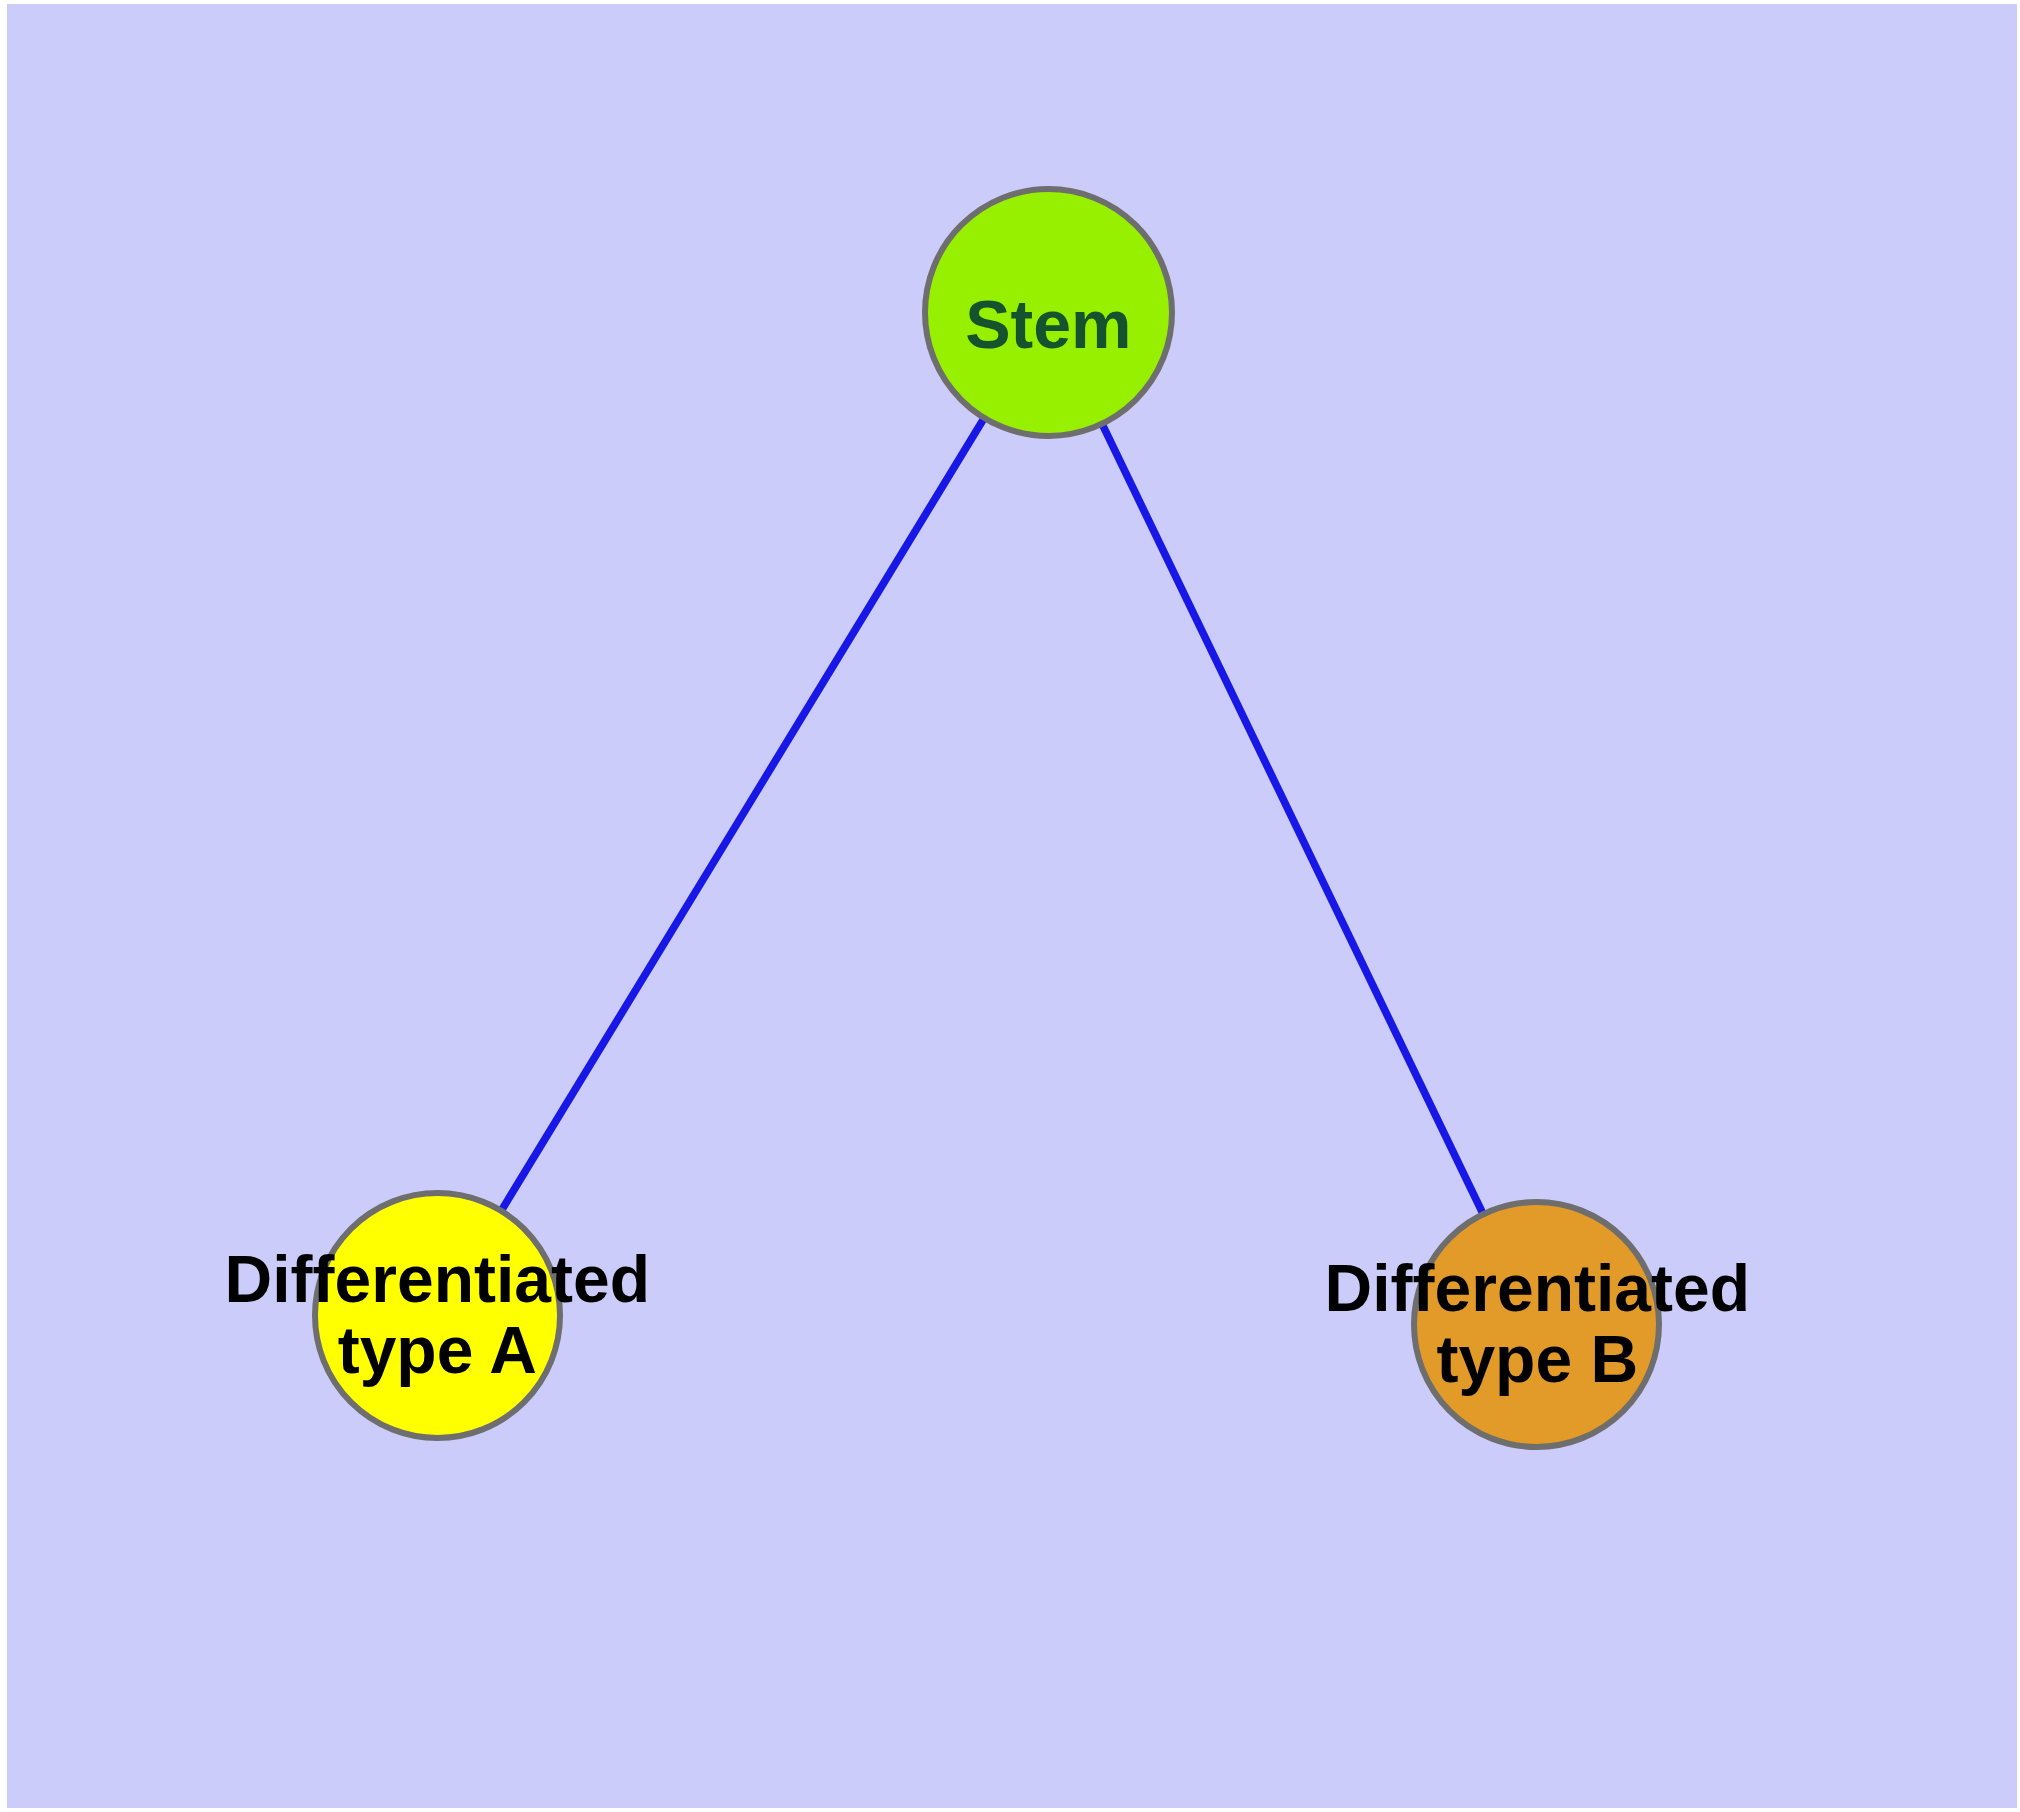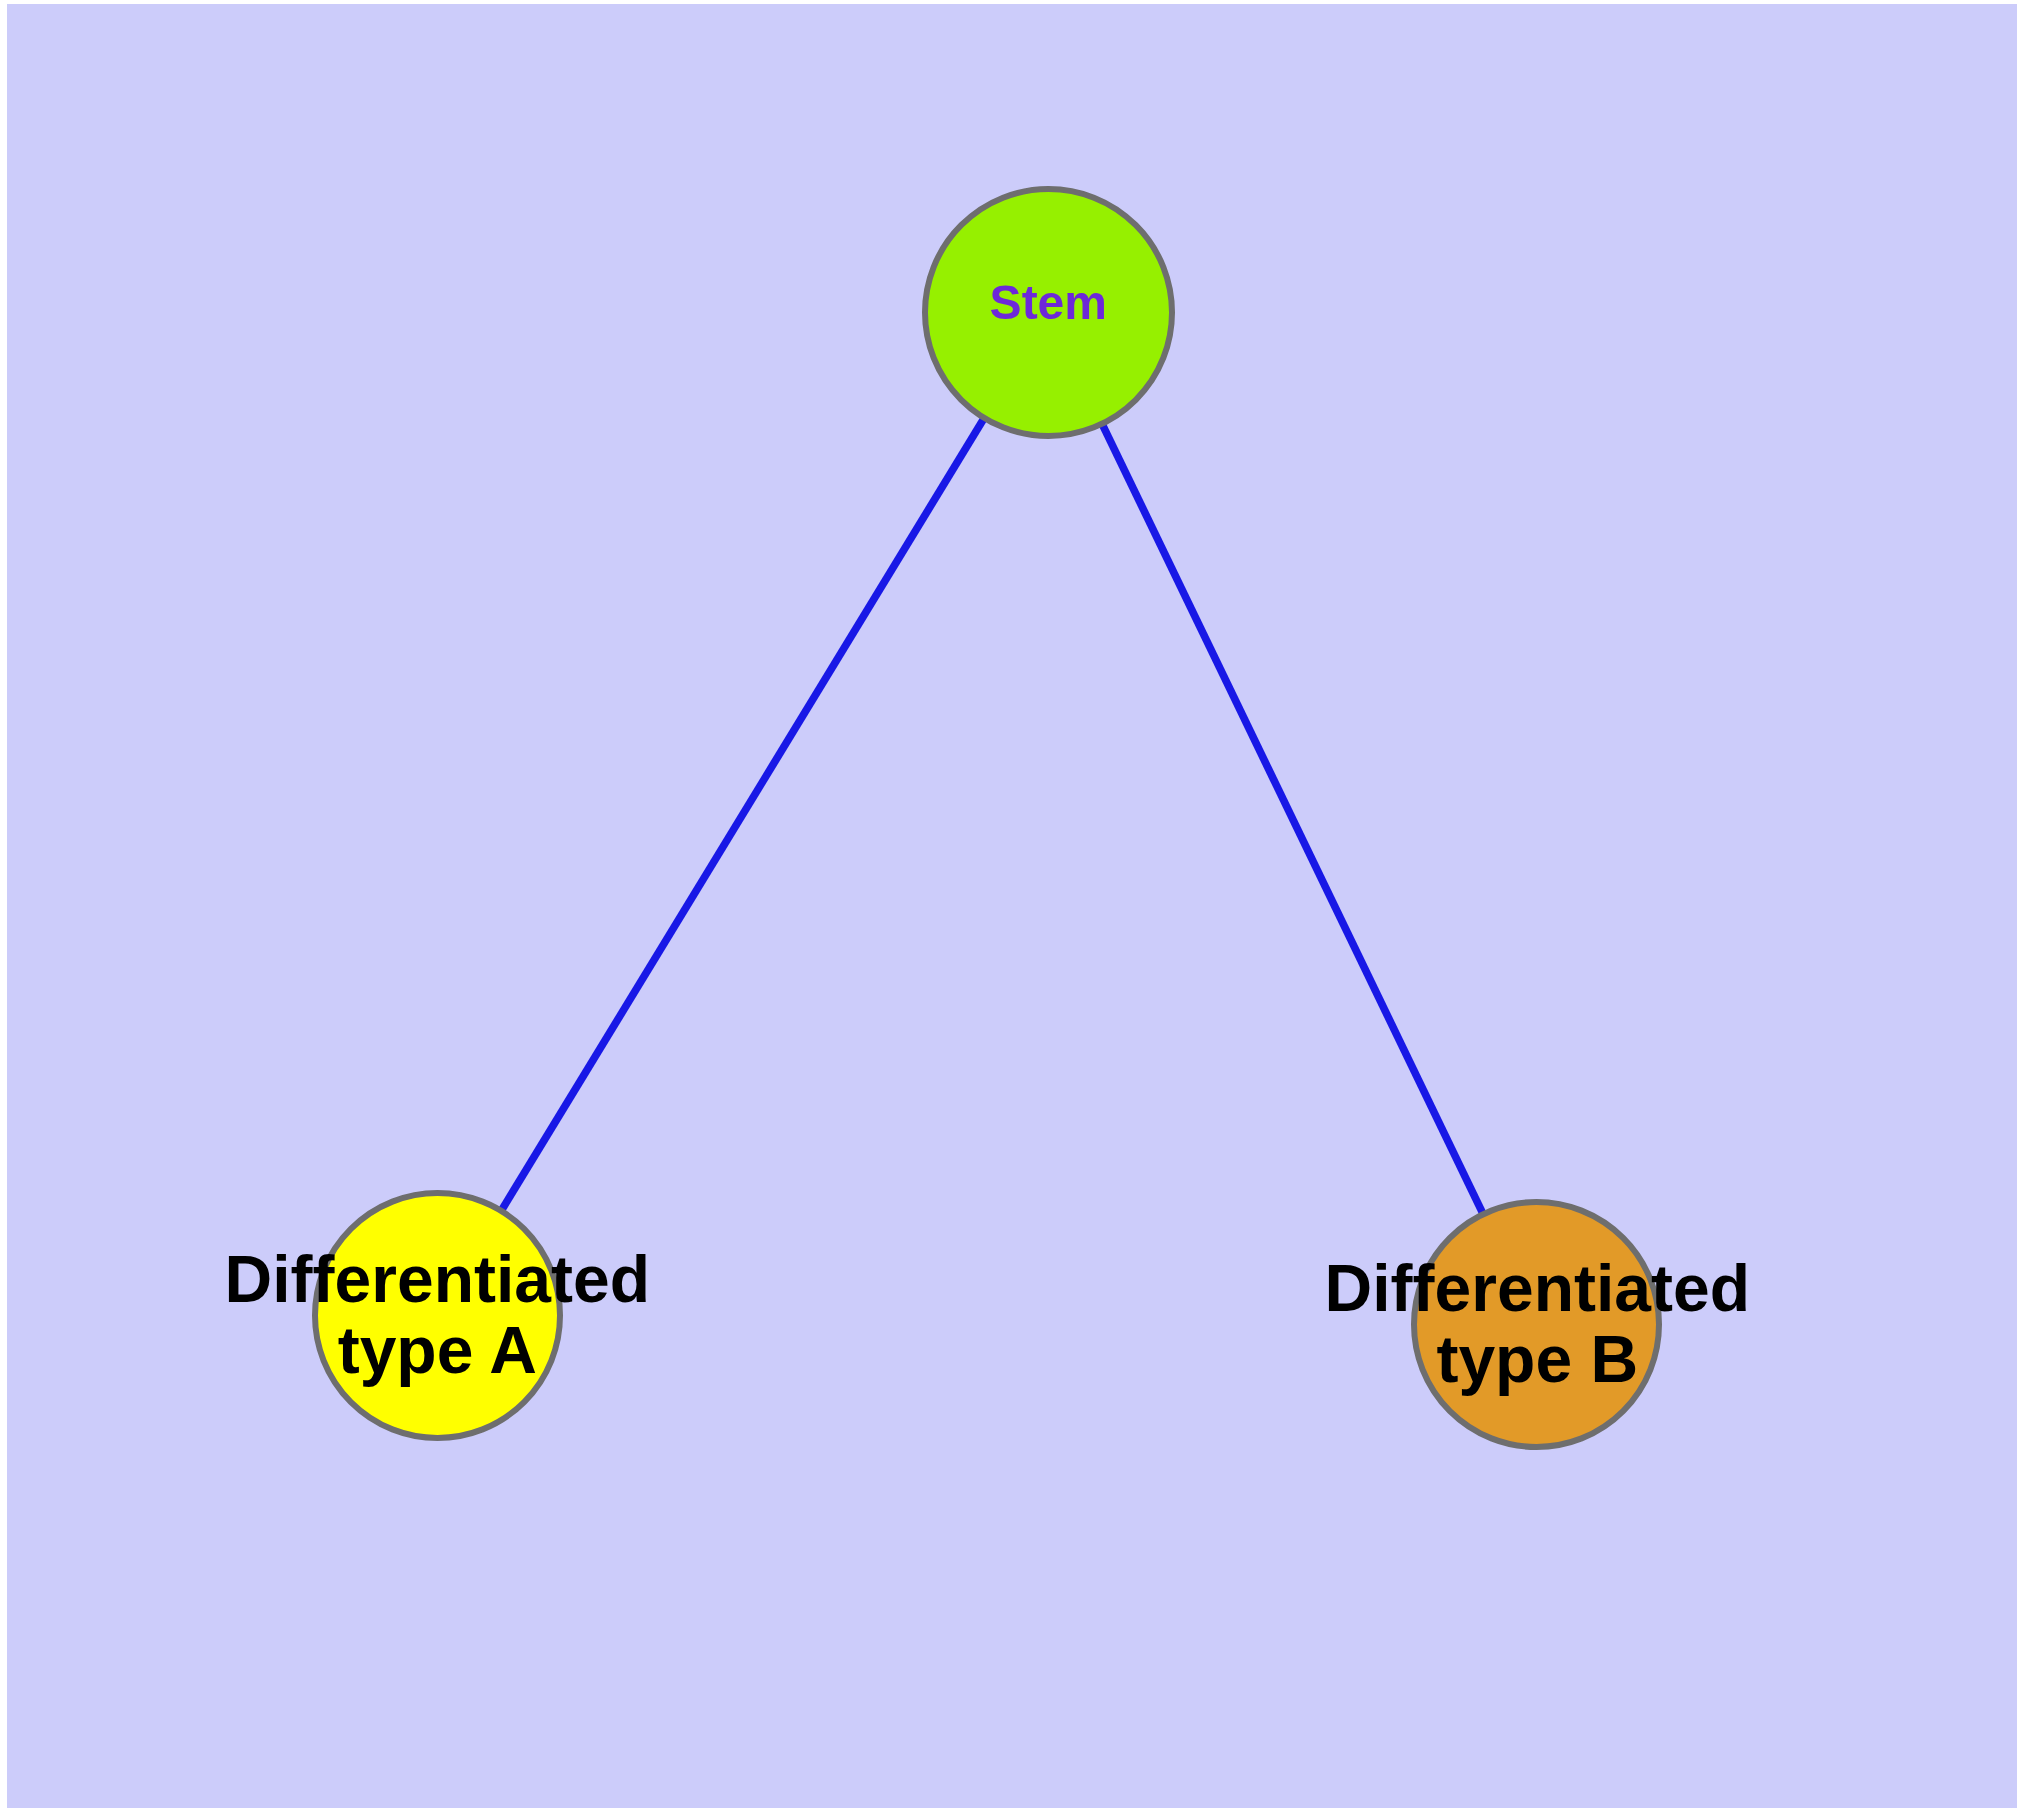--- a/index.html
+++ b/index.html
@@ -57,21 +57,21 @@
 
 <div id="graph-canvas">
   <div id="graph-plot">
 
     <svg id="edge-layer" viewBox="0 0 2372 2128" preserveAspectRatio="none">
         <line x1="1153.5379774348062" y1="487.8163282865801" x2="582.9415948233649" y2="1424.0375774257411" stroke="#1818e6" stroke-width="9" stroke-linecap="butt"></line>
         <line x1="1292.0019065083952" y1="494.59770203302753" x2="1742.4325893985592" y2="1428.302971774097" stroke="#1818e6" stroke-width="9" stroke-linecap="butt"></line>
       </svg>
 
     <div class="node" style="left: 915px; top: 182px; width: 253px; height: 253px; background: rgb(150, 240, 0); border-color: rgb(110, 110, 110); border-width: 6px;"></div>
-    <div class="node-label" style="font-size: 48px; color: #6d28d9; width: 1187px; left: 448px; top: 273px;">Stem</div>
+    <div class="node-label" style="font-size: 68px; color: #14532d; width: 1187px; left: 448px; top: 284px;">Stem</div>
 
     <div class="node" style="left: 305px; top: 1186px; width: 251px; height: 251px; background: rgb(255, 255, 0); border-color: rgb(110, 110, 110); border-width: 6px;"></div>
     <div class="node-label" style="font-size: 66px; color: rgb(0, 0, 0); width: 1187px; left: -163px; top: 1240px;">Differentiated
 type A</div>
 
     <div class="node" style="left: 1404px; top: 1195px; width: 251px; height: 251px; background: rgb(226, 154, 40); border-color: rgb(110, 110, 110); border-width: 6px;"></div>
     <div class="node-label" style="font-size: 66px; color: rgb(0, 0, 0); width: 1187px; left: 937px; top: 1249px;">Differentiated
 type B</div>
 
   </div>

